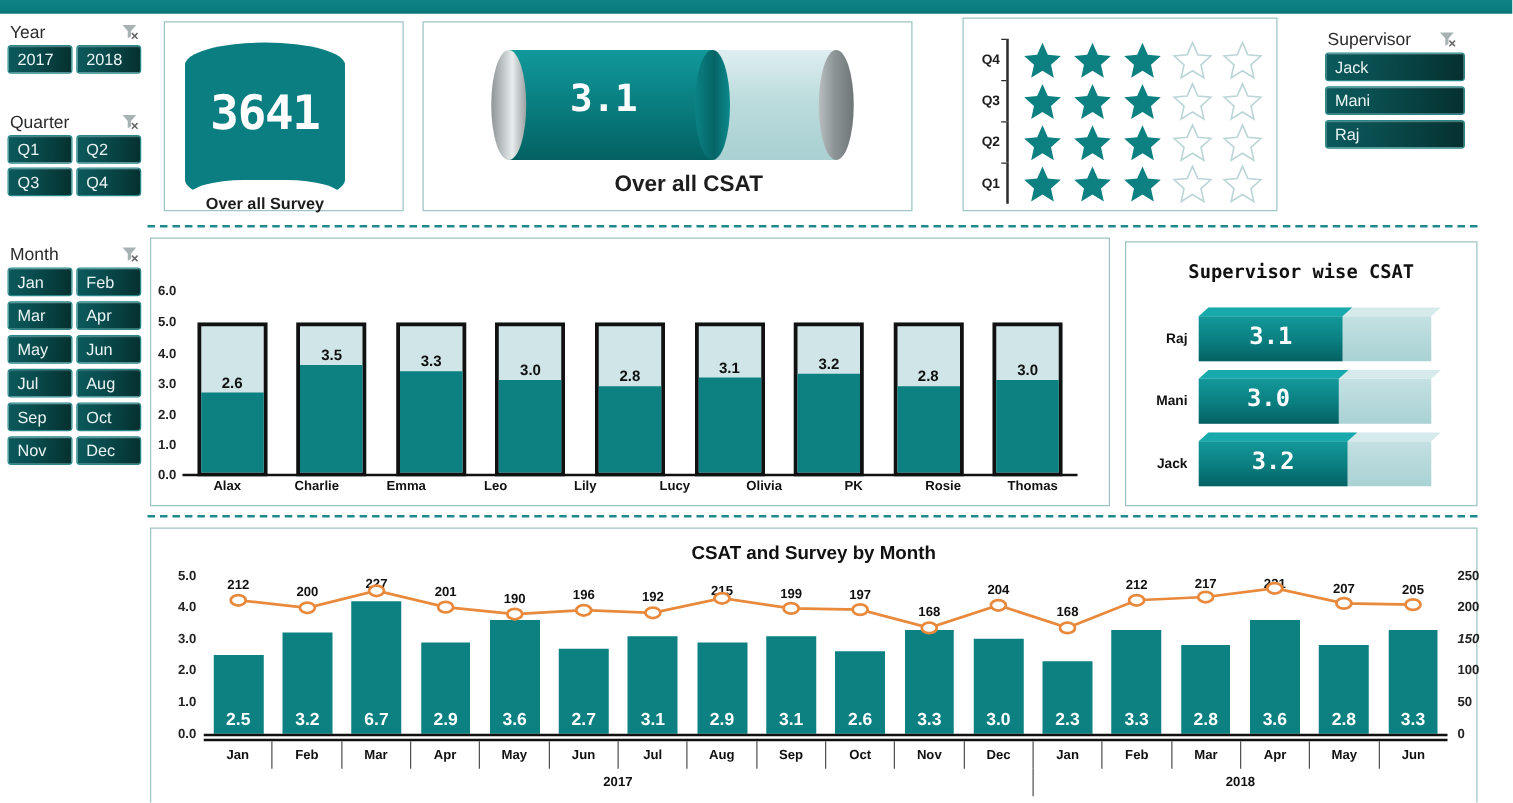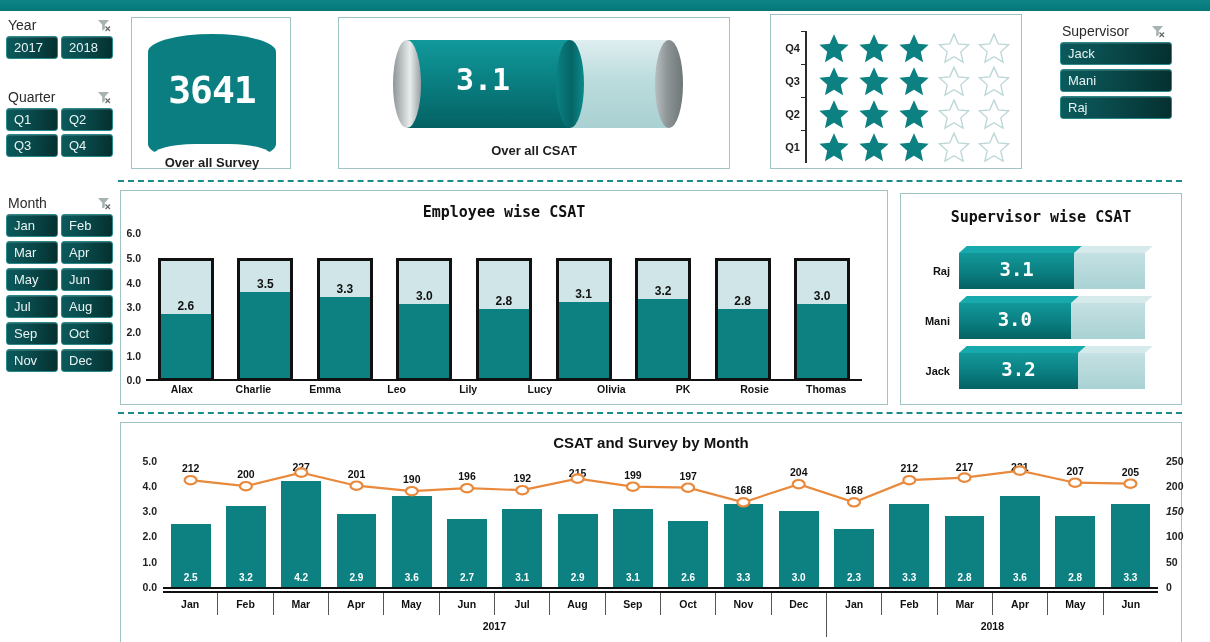--- a/index.html
+++ b/index.html
@@ -82,22 +82,22 @@
     position: absolute; left: 262px; top: 0; width: 28px; height: 88px;
     border-radius: 50%;
     background: linear-gradient(90deg,#b9bfc0 0%,#8d9496 45%,#6f7678 100%);
   }
   .cyl-h-num {
     position: absolute; left: 55px; top: 22px; width: 70px; text-align: center;
     font-family: "DejaVu Sans Mono", monospace;
     font-size: 30px; font-weight: bold; color: #fff;
   }
   .cyl-h-label {
-    position: absolute; left: 0; bottom: 10px; width: 100%; text-align: center;
-    font-size: 13px; font-weight: bold; color: #1d1d1d;
+    position: absolute; left: 17px; bottom: 10px; width: 100%; text-align: center;
+    font-size: 18px; font-weight: bold; color: #1d1d1d;
   }
 
   
   .star-rows { position: absolute; left: 8px; top: 16px; }
   .star-row { display: flex; align-items: center; height: 33px; }
   .star-q { width: 26px; font-size: 11px; font-weight: bold; color: #1d1d1d; text-align: right; padding-right: 5px; }
   .star-axis { width: 2px; height: 33px; background: #2b2b2b; margin-right: 7px; position: relative; }
   .star-axis::after { content:''; position:absolute; left:-4px; top:0; width:4px; height:1px; background:#2b2b2b; }
   .star { width: 40px; height: 32px; flex: 0 0 40px; }
 
@@ -147,21 +147,21 @@
     position: absolute; top: 5px; width: 100%; text-align: center;
     font-family: "DejaVu Sans Mono", monospace; font-size: 19px; font-weight: bold; color: #fff;
   }
 
   
   .mc-plot { position: absolute; left: 42px; top: 38px; width: 995px; height: 128px; }
   .mc-axis-b { position: absolute; left: 0; bottom: 0; width: 100%; height: 2px; background: #111; }
   .mc-cols { position: absolute; left: 0; bottom: 2px; width: 100%; height: 126px; display: flex; }
   .mc-col { flex: 1; position: relative; height: 100%; }
   .mc-bar { position: absolute; bottom: 0; left: 14%; width: 72%; background: #0d8082; }
-  .mc-bval { position: absolute; bottom: 4px; left: 0; width: 100%; text-align: center; font-size: 10px; font-weight: bold; color: #fff; }
+  .mc-bval { position: absolute; bottom: 4px; left: 0; width: 100%; text-align: center; font-size: 14px; font-weight: bold; color: #fff; }
   .mc-lval { position: absolute; left: 0; width: 100%; text-align: center; font-size: 10.5px; font-weight: bold; color: #111; }
   .mc-svg { position: absolute; left: 0; top: 0; width: 100%; height: 126px; pointer-events: none; }
   .mc-ytick { position: absolute; right: 100%; margin-right: 6px; transform: translateY(-50%); font-size: 10.5px; font-weight: bold; color: #222; }
   .mc-y2tick { position: absolute; left: 100%; margin-left: 8px; transform: translateY(-50%); font-size: 10.5px; font-weight: bold; color: #222; }
   .mc-months { position: absolute; left: 42px; top: 168px; width: 995px; height: 24px; display: flex; border-top: 2px solid #111; }
   .mc-mcell { flex: 1; display: flex; align-items: center; justify-content: center; font-size: 10.5px; font-weight: bold; color: #111; border-right: 1px solid #555; }
   .mc-mcell:last-child { border-right: none; }
   .mc-years { position: absolute; left: 42px; top: 192px; width: 995px; height: 22px; display: flex; }
   .mc-ycell { display: flex; align-items: center; justify-content: center; font-size: 10.5px; font-weight: bold; color: #111; border-right: 1px solid #555; }
   .mc-ycell:last-child { border-right: none; }
@@ -233,21 +233,21 @@
       <path d="M9.5 9.5 l4.5 4.5 M14 9.5 l-4.5 4.5" stroke="#333" stroke-width="1.2" fill="none"></path>
     </svg>
   </div>
   <div class="sup-grid">
     <div class="sbtn wide">Jack</div>
     <div class="sbtn wide">Mani</div>
     <div class="sbtn wide">Raj</div>
   </div>
 </div>
 
-<div class="card" style="left:131px; top:17px; width:160px; height:152px;">
+<div class="card" style="left:131px; top:17px; width:192px; height:152px;">
   <div class="cyl-v-wrap">
     <div class="cyl-v-body"></div>
     <div class="cyl-v-cap"></div>
     <div class="cyl-v-num">3641</div>
     <div class="cyl-v-label">Over all Survey</div>
   </div>
 </div>
 
 <div class="card" style="left:338px; top:17px; width:392px; height:152px;">
   <div class="cyl-h">
@@ -339,21 +339,20 @@
           <path d="M12 1.6 L15.2 8.9 L23 9.6 L17.1 14.9 L18.8 22.6 L12 18.5 L5.2 22.6 L6.9 14.9 L1 9.6 L8.8 8.9 Z" fill="#fff" stroke="#bcd6d8" stroke-width="1"></path>
         </svg>
     </div>
   </div>
 </div>
 
 <div class="dash" style="left:118px; top:180px; width:1064px;"></div>
 <div class="dash" style="left:118px; top:412px; width:1064px;"></div>
 
 <div class="card" style="left:120px; top:190px; width:768px; height:215px;">
-  <div class="chart-title" style="margin-top:12px;">Employee  wise CSAT</div>
   <div class="emp-plot">
     <div class="ytick" style="top:0px;">6.0</div>
     <div class="ytick" style="top:25px;">5.0</div>
     <div class="ytick" style="top:50px;">4.0</div>
     <div class="ytick" style="top:74px;">3.0</div>
     <div class="ytick" style="top:99px;">2.0</div>
     <div class="ytick" style="top:123px;">1.0</div>
     <div class="ytick" style="top:147px;">0.0</div>
     <div class="emp-bars" id="emp-bars">
         <div class="emp-col">
@@ -491,21 +490,21 @@
           <div class="mc-lval" style="top:1.152000000000001px">212</div>
         </div>
         <div class="mc-col">
           <div class="mc-bar" style="height:80.64px">
             <div class="mc-bval">3.2</div>
           </div>
           <div class="mc-lval" style="top:7.199999999999989px">200</div>
         </div>
         <div class="mc-col">
           <div class="mc-bar" style="height:105.84px">
-            <div class="mc-bval">4.2</div>
+            <div class="mc-bval">6.7</div>
           </div>
           <div class="mc-lval" style="top:0px">227</div>
         </div>
         <div class="mc-col">
           <div class="mc-bar" style="height:73.08px">
             <div class="mc-bval">2.9</div>
           </div>
           <div class="mc-lval" style="top:6.695999999999998px">201</div>
         </div>
         <div class="mc-col">

